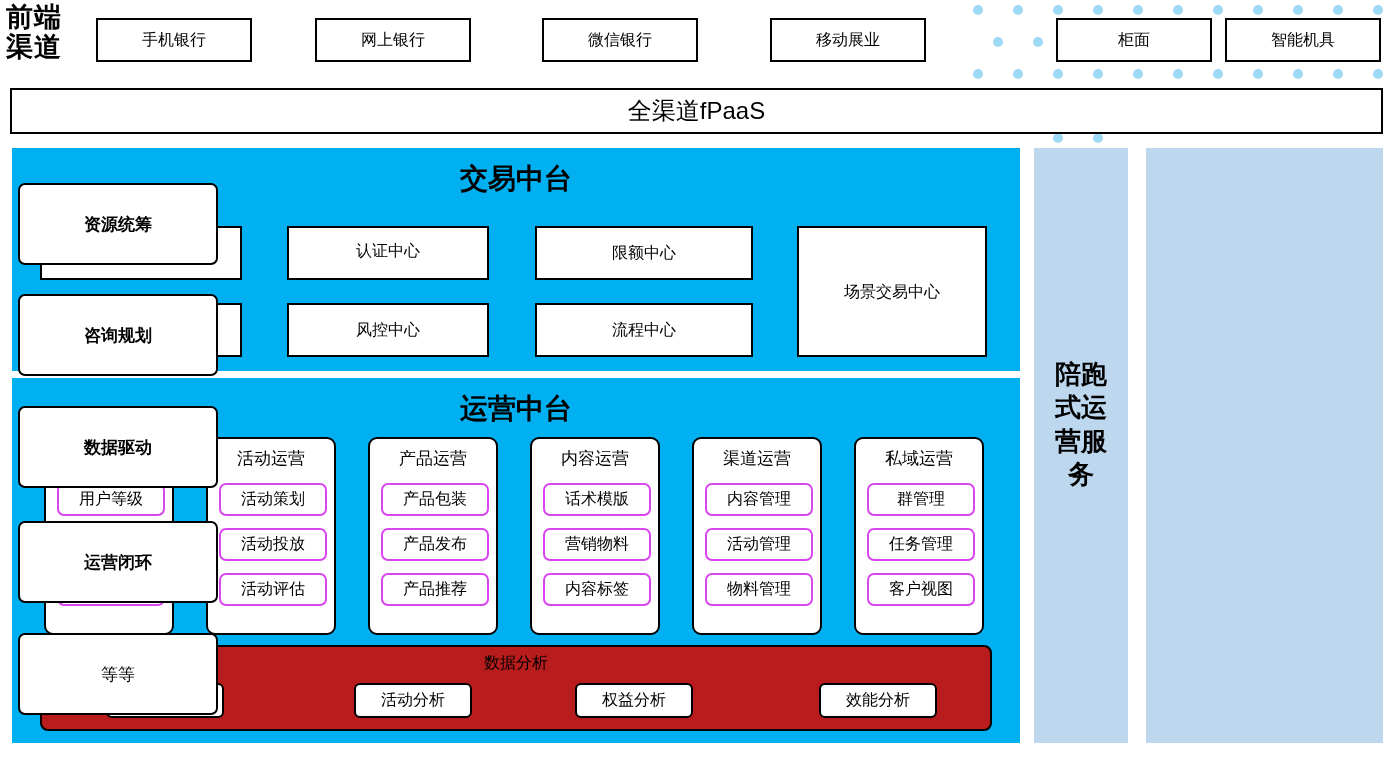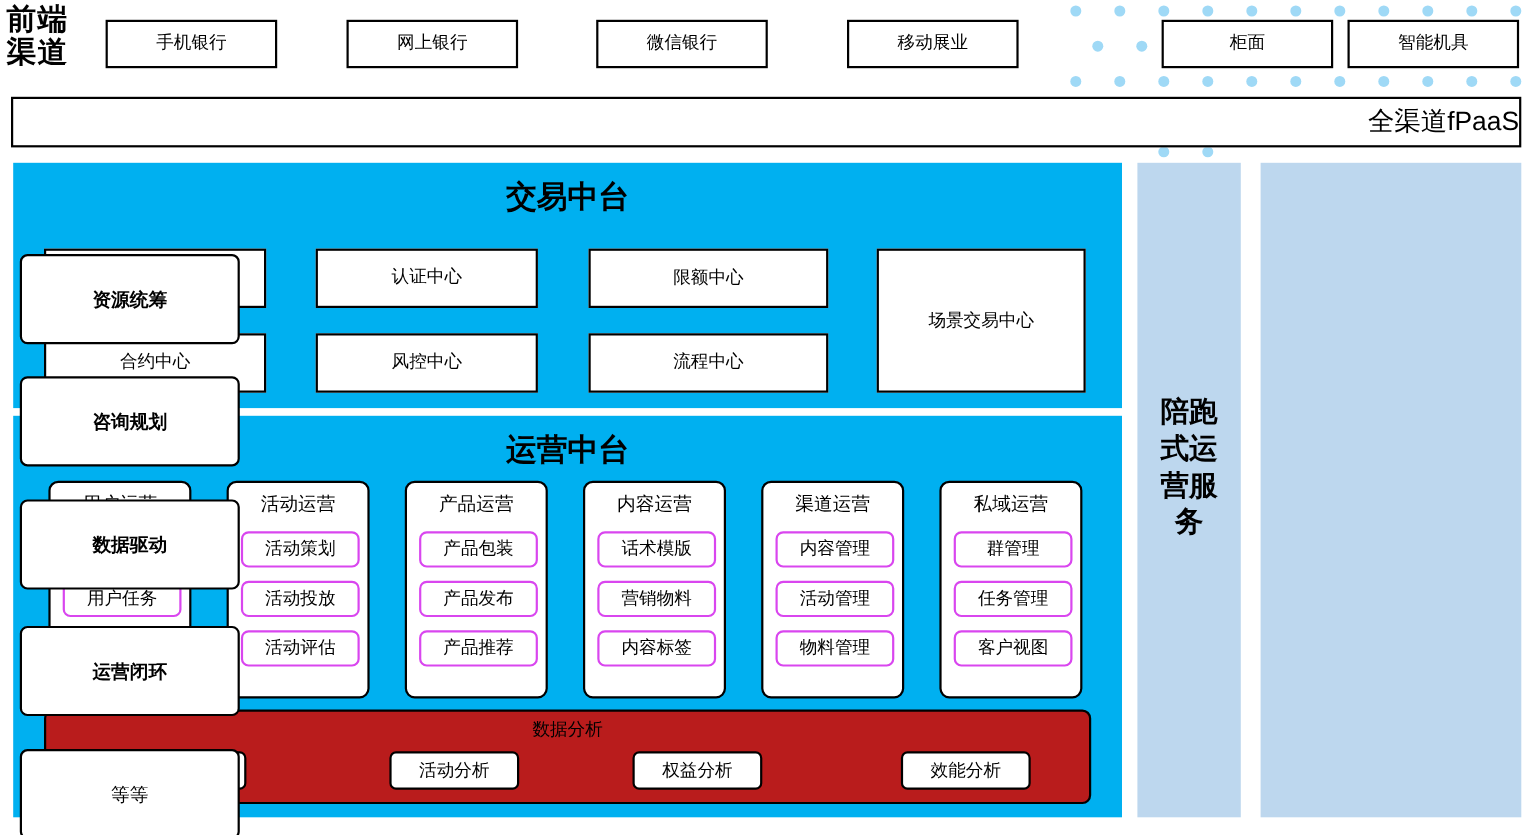--- a/index.html
+++ b/index.html
@@ -50,21 +50,20 @@
     font-size: 16px;
   }
 
   
   .fpaas {
     left: 10px;
     top: 88px;
     width: 1373px;
     height: 46px;
     font-size: 24px;
-    justify-content: flex-end;
   }
 
   
   .panel-blue {
     position: absolute;
     box-sizing: border-box;
     background: #00b0f0;
     border: none;
   }
   .panel-title {
@@ -195,21 +194,20 @@
     height: 82px;
     box-sizing: border-box;
     border: 2px solid #000000;
     border-radius: 7px;
     background: #ffffff;
     display: flex;
     align-items: center;
     justify-content: center;
     font-size: 17px;
     font-weight: 700;
-    margin-top: 48px;
   }
   .right-card.plain { font-weight: 400; }
 
   
   .dots {
     position: absolute;
     pointer-events: none;
   }
 </style>
 </head>

